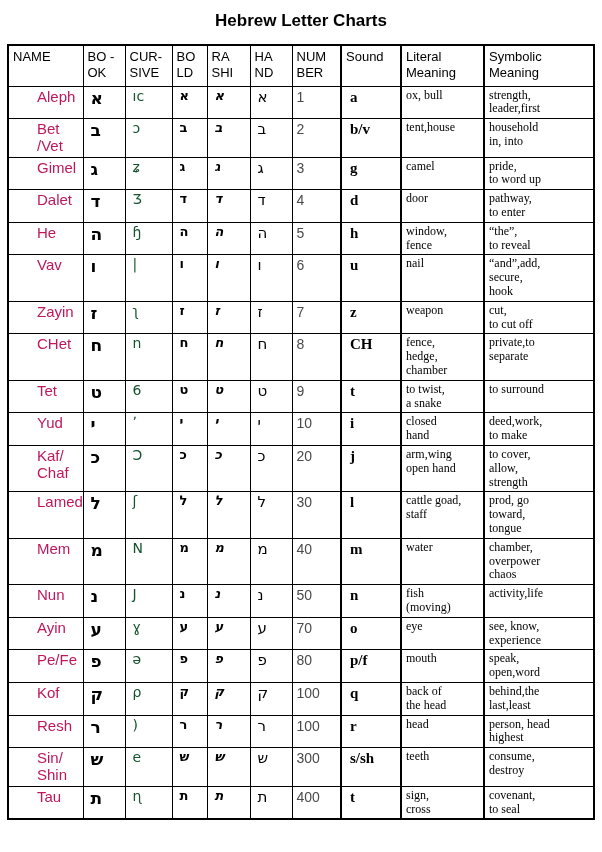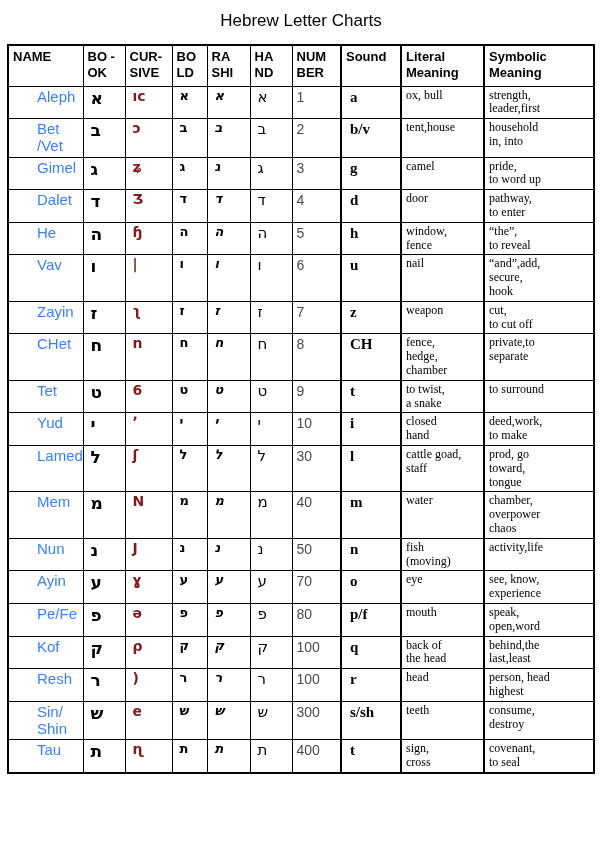--- a/index.html
+++ b/index.html
@@ -12,21 +12,21 @@
   }
   .page {
     width: 602px;
     height: 852px;
     background: #fff;
     overflow: hidden;
   }
   h1.title {
     text-align: center;
     font-size: 17px;
-    font-weight: normal;
+    font-weight: bold;
     margin: 11px 0 13px 0;
     letter-spacing: 0px;
     font-family: "Liberation Sans", sans-serif;
   }
   table.letters {
     border-collapse: collapse;
     table-layout: fixed;
     margin-left: 7px;
     width: 586px;
     border: 2px solid #000;
@@ -34,43 +34,43 @@
   th, td {
     border: 1px solid #000;
     vertical-align: top;
     padding: 2px 2px 2px 4px;
     white-space: pre-line;
     overflow: hidden;
   }
   thead th {
     text-align: left;
     font-size: 13px;
-    font-weight: bold;
+    font-weight: normal;
     line-height: 1.25;
     padding: 3px 2px 4px 4px;
     font-family: "Liberation Sans", sans-serif;
   }
   tbody td { height: 24px; }
   
   .b2 { border-left: 2px solid #000; }
 
   .col-name {
     font-size: 15px;
     line-height: 1.12;
-    color: #3b82f6;
+    color: #be185d;
     font-family: "Liberation Sans", sans-serif;
     padding-left: 28px;
   }
   .glyph {
     font-family: "DejaVu Sans", sans-serif;
     line-height: 1.1;
     padding-left: 7px;
   }
   .col-book   { font-size: 17px; font-weight: bold; }
-  .col-cursive{ font-size: 14px; font-weight: bold; color: #7f1d1d; }
+  .col-cursive{ font-size: 14px; font-weight: normal; color: #14532d; }
   .col-bold   { font-size: 13px; font-weight: bold; }
   .col-rashi  { font-size: 13px; font-weight: bold; font-style: italic; }
   .col-hand   { font-size: 15px; font-weight: normal; }
   .col-number {
     font-size: 14px;
     color: #4a4a4a;
     font-family: "Liberation Sans", sans-serif;
   }
   .col-sound {
     font-family: "Liberation Serif", serif;
@@ -265,20 +265,36 @@
     <td class="glyph col-rashi">י</td>
     <td class="glyph col-hand">י</td>
     <td class="col-number">10</td>
     <td class="col-sound b2">i</td>
     <td class="col-literal b2">closed
 hand</td>
     <td class="col-symbolic b2">deed,work,
 to make</td>
   </tr>
 
+  <tr>
+    <td class="col-name">Kaf/
+Chaf</td>
+    <td class="glyph col-book">כ</td>
+    <td class="glyph col-cursive">Ɔ</td>
+    <td class="glyph col-bold">כ</td>
+    <td class="glyph col-rashi">כ</td>
+    <td class="glyph col-hand">כ</td>
+    <td class="col-number">20</td>
+    <td class="col-sound b2">j</td>
+    <td class="col-literal b2">arm,wing
+open hand</td>
+    <td class="col-symbolic b2">to cover,
+allow,
+strength</td>
+  </tr>
 
   <tr>
     <td class="col-name">Lamed</td>
     <td class="glyph col-book">ל</td>
     <td class="glyph col-cursive">ʃ</td>
     <td class="glyph col-bold">ל</td>
     <td class="glyph col-rashi">ל</td>
     <td class="glyph col-hand">ל</td>
     <td class="col-number">30</td>
     <td class="col-sound b2">l</td>

